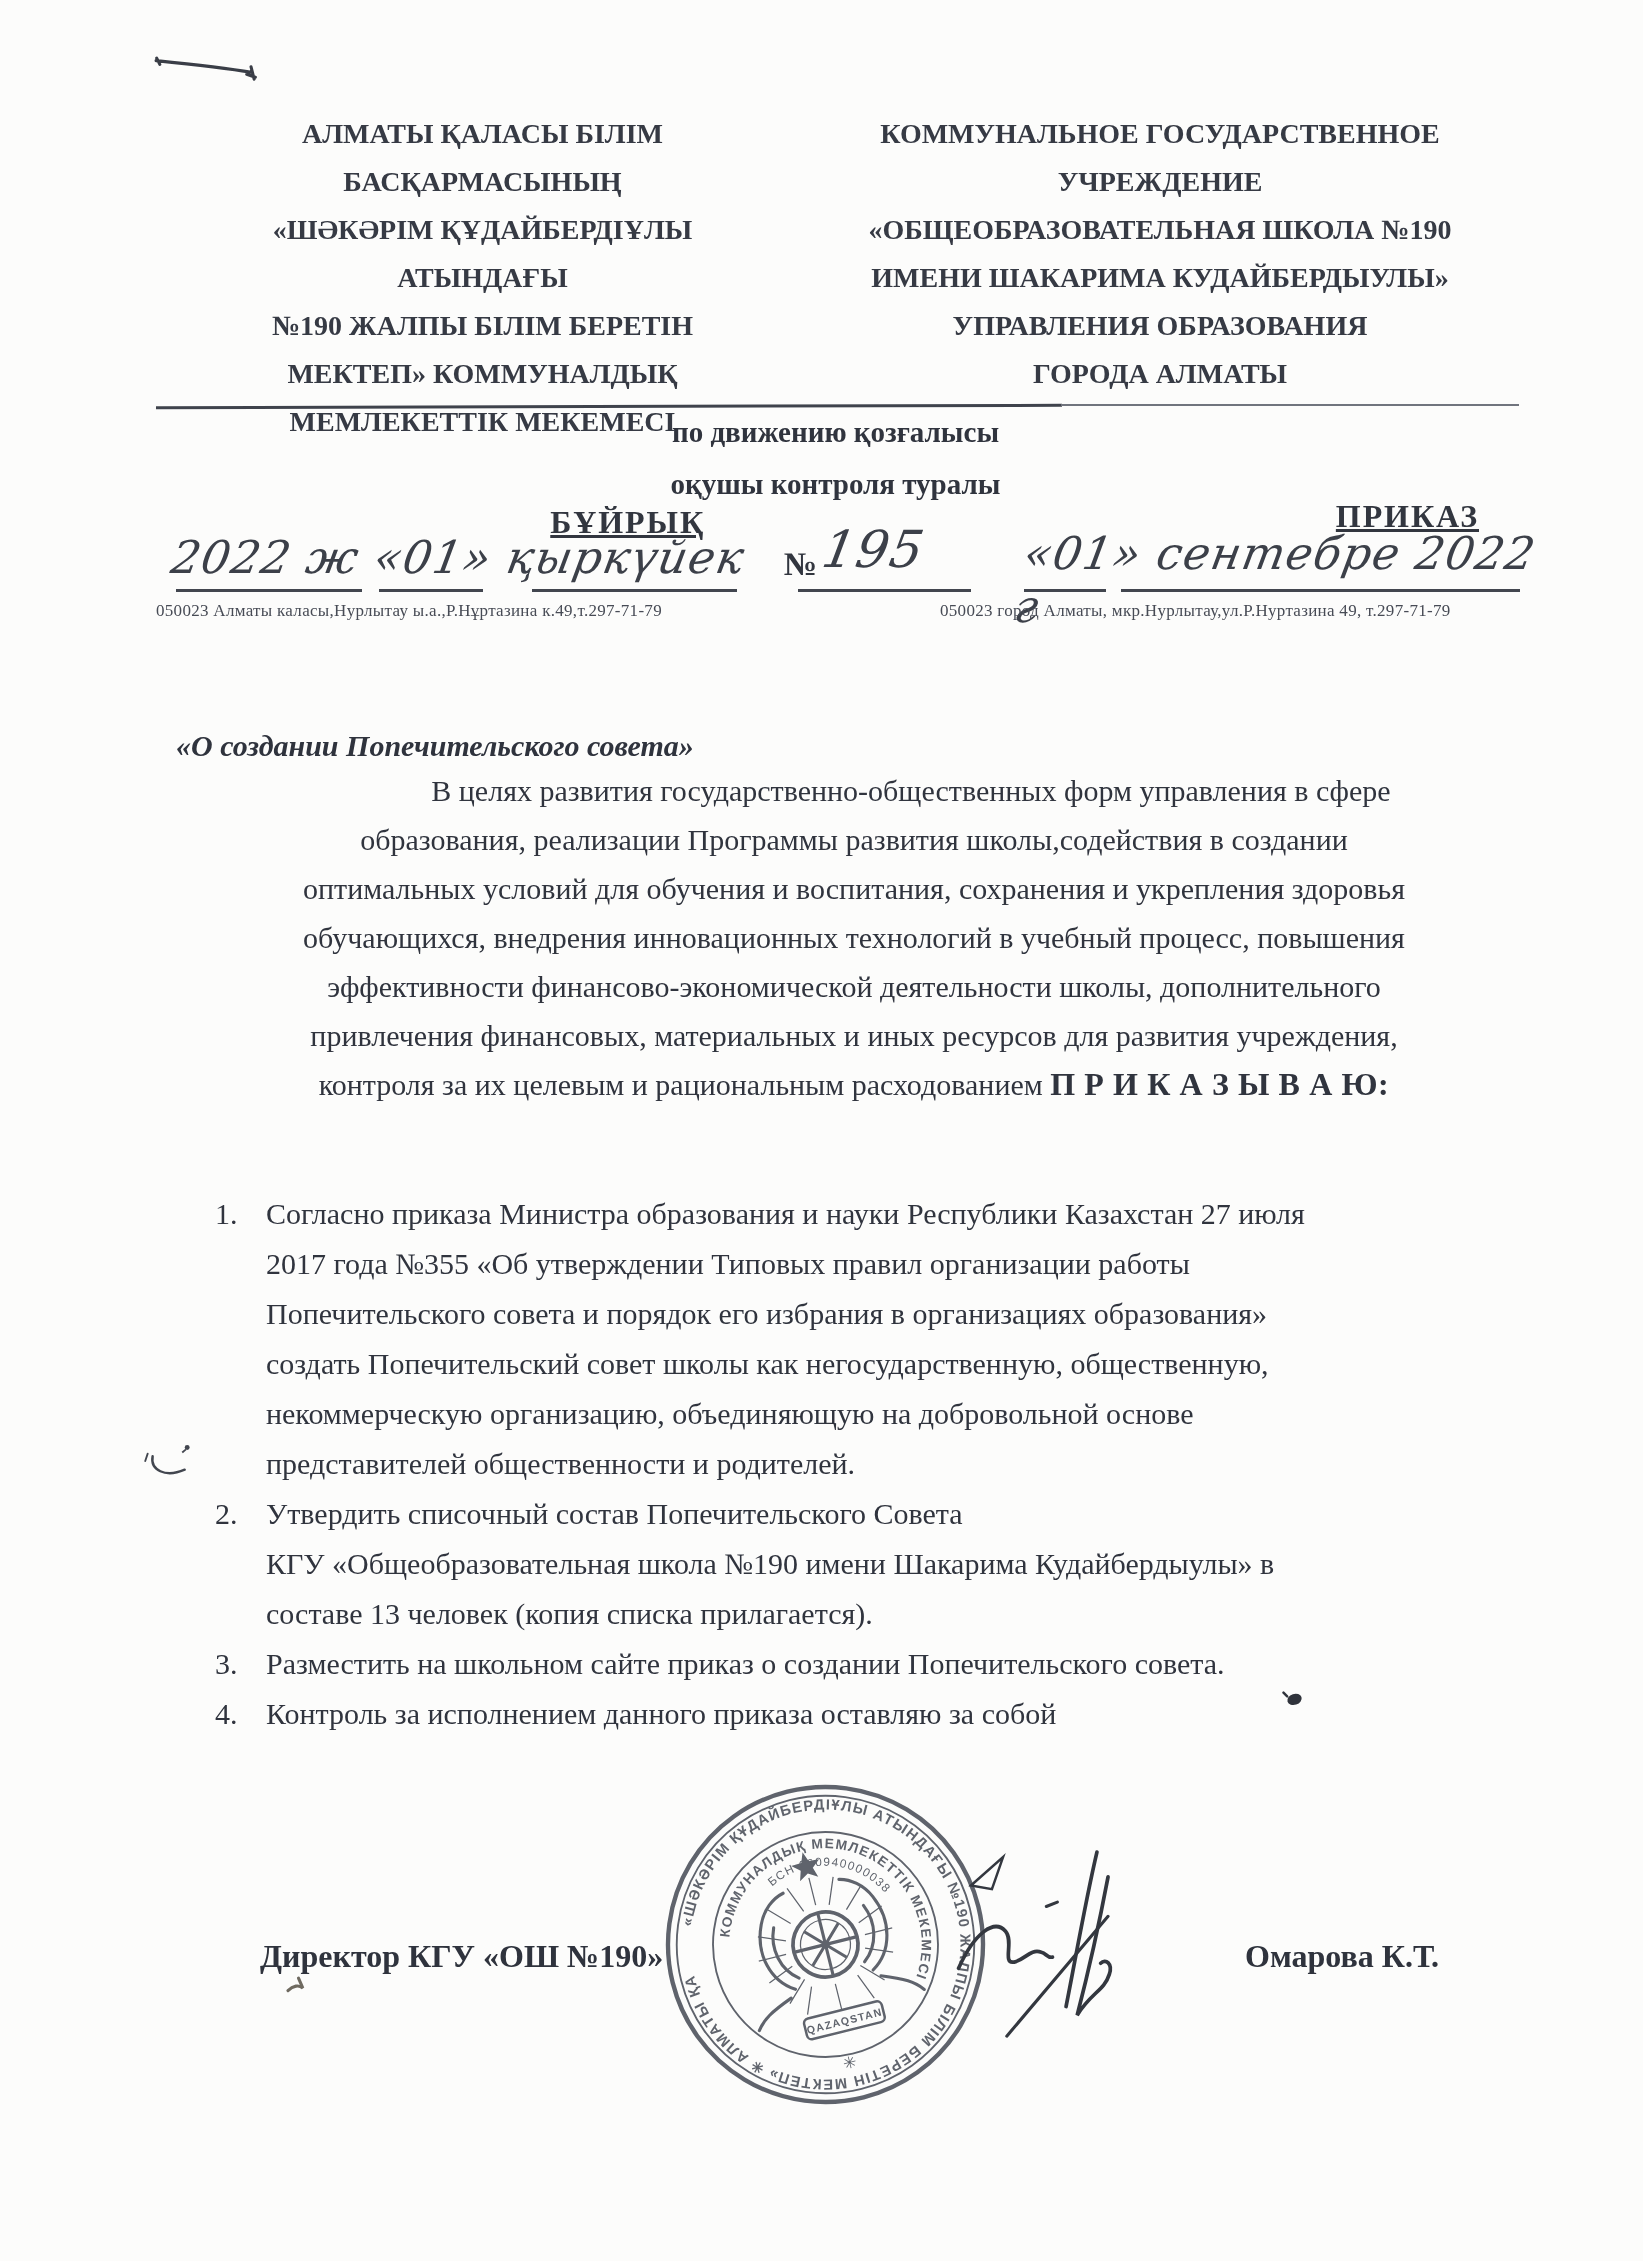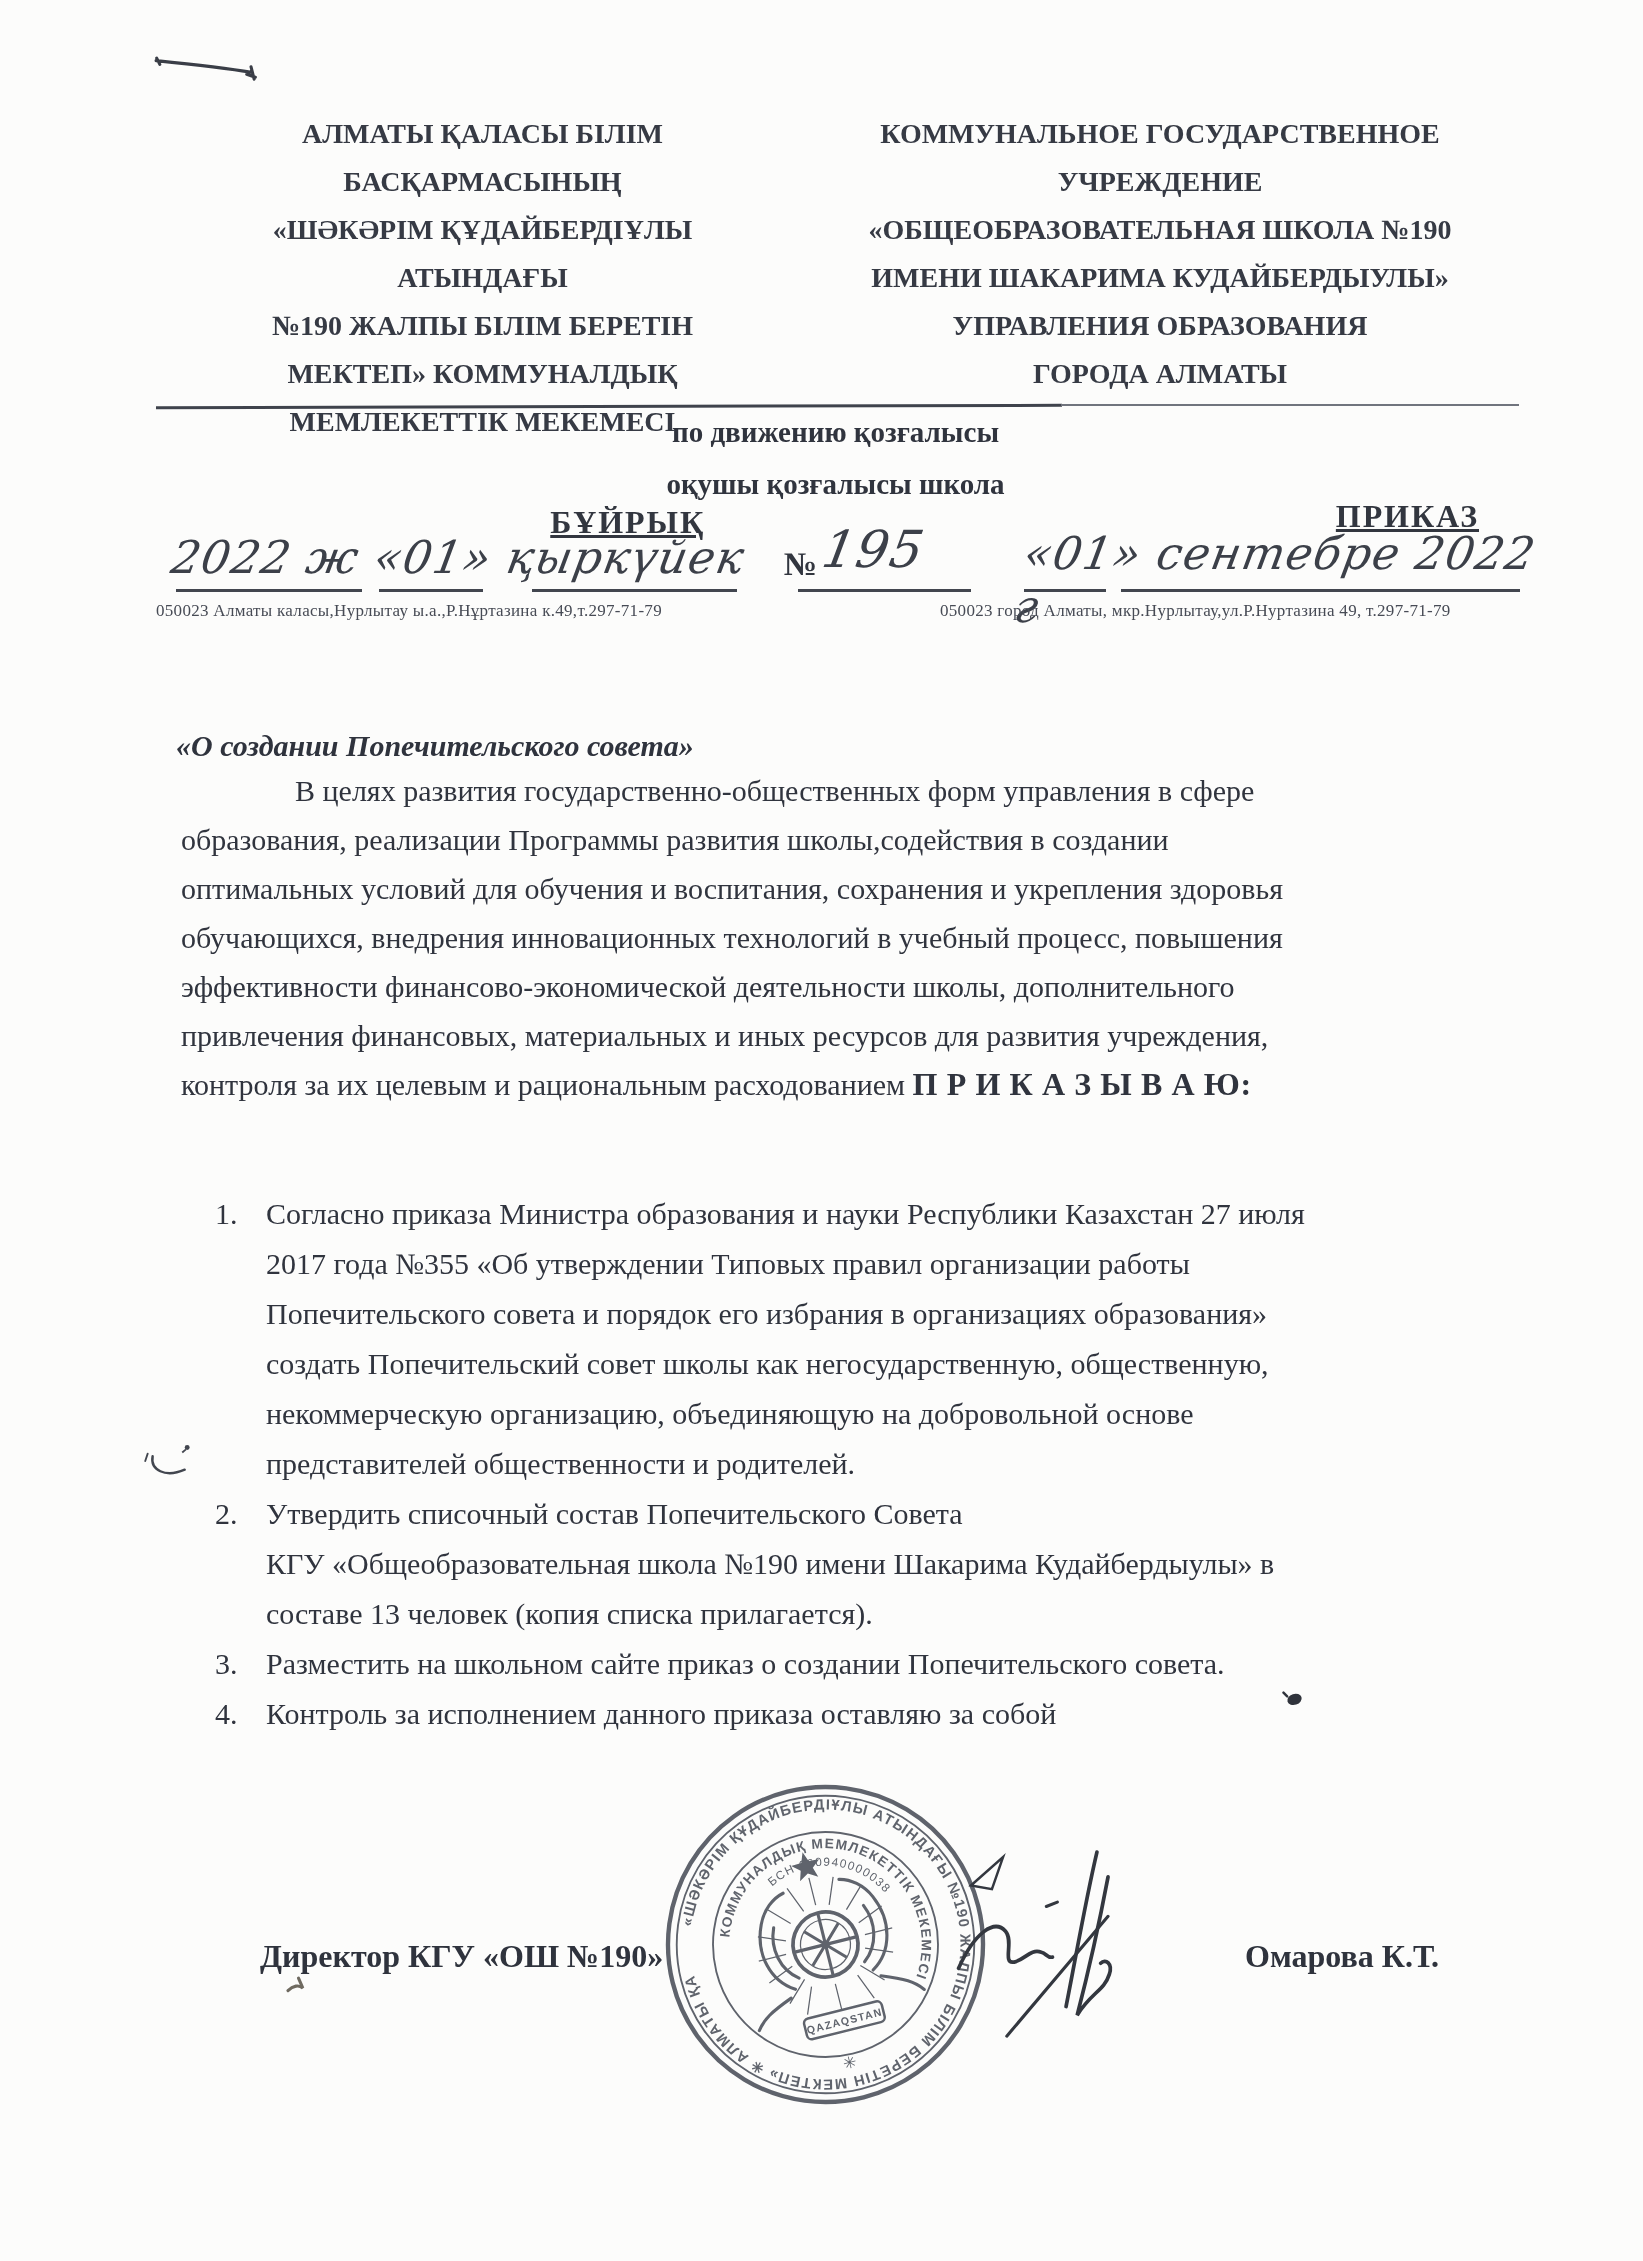--- a/index.html
+++ b/index.html
@@ -94,21 +94,21 @@
 УЧРЕЖДЕНИЕ
 «ОБЩЕОБРАЗОВАТЕЛЬНАЯ ШКОЛА №190
 ИМЕНИ ШАКАРИМА КУДАЙБЕРДЫУЛЫ»
 УПРАВЛЕНИЯ ОБРАЗОВАНИЯ
 ГОРОДА АЛМАТЫ</div>
 
   <div class="abs" style="left:156px;top:405px;width:906px;height:3.1px;background:#3f434c;transform:rotate(-0.15deg);"></div>
   <div class="abs" style="left:1061px;top:404px;width:458px;height:1.9px;background:#70747d;"></div>
 
   <div class="abs subject" style="left:155px;top:416px;width:1361px;">по движению қозғалысы</div>
-  <div class="abs subject" style="left:155px;top:468px;width:1361px;">оқушы қозғалысы школа</div>
+  <div class="abs subject" style="left:155px;top:468px;width:1361px;">оқушы контроля туралы</div>
 
   <div class="abs orderword" style="left:210px;top:504px;width:495px;">БҰЙРЫҚ</div>
   <div class="abs orderword" style="left:984px;top:498px;width:495px;">ПРИКАЗ</div>
 
   <div class="abs hw hw-date" style="left:172px;top:531px;width:594px;">2022 ж «01» қыркүйек</div>
   <div class="abs" style="left:784px;top:546px;font-size:33px;font-weight:700;color:#32363f;">№</div>
   <div class="abs hw hw-num" style="left:823px;top:520px;">195</div>
   <div class="abs hw hw-date" style="left:1020px;top:527px;width:520px;">«01» сентебре 2022 г</div>
 
   <div class="abs uline" style="left:176px;top:589px;width:186px;"></div>
@@ -116,21 +116,21 @@
   <div class="abs uline" style="left:532px;top:589px;width:205px;"></div>
   <div class="abs uline" style="left:798px;top:589px;width:173px;"></div>
   <div class="abs uline" style="left:1024px;top:589px;width:82px;"></div>
   <div class="abs uline" style="left:1121px;top:589px;width:399px;"></div>
 
   <div class="abs addr" style="left:156px;top:601px;">050023 Алматы каласы,Нурлытау ы.а.,Р.Нұртазина к.49,т.297-71-79</div>
   <div class="abs addr" style="left:940px;top:601px;">050023 город Алматы, мкр.Нурлытау,ул.Р.Нуртазина 49, т.297-71-79</div>
 
   <div class="abs title" style="left:176px;top:697px;">«О создании Попечительского совета»</div>
 
-  <div class="abs body-par pre" style="left:181px;top:766px;width:1346px;"><span>В целях развития государственно-общественных  форм управления в сфере
+  <div class="abs body-par pre" style="left:181px;top:766px;width:1346px;text-align:center;"><span>В целях развития государственно-общественных  форм управления в сфере
 образования, реализации Программы развития школы,содействия в создании
 оптимальных условий для обучения и воспитания, сохранения и укрепления здоровья
 обучающихся, внедрения инновационных технологий в учебный процесс, повышения
 эффективности финансово-экономической деятельности школы, дополнительного
 привлечения финансовых, материальных и иных ресурсов для развития учреждения,
 контроля за их целевым и рациональным расходованием </span><span class="resolution">П Р И К А З Ы В А Ю:</span></div>
 
   <div class="abs olist" style="left:215px;top:1189px;width:1308px;">
     <div class="oitem">
       <span class="num">1.</span>

